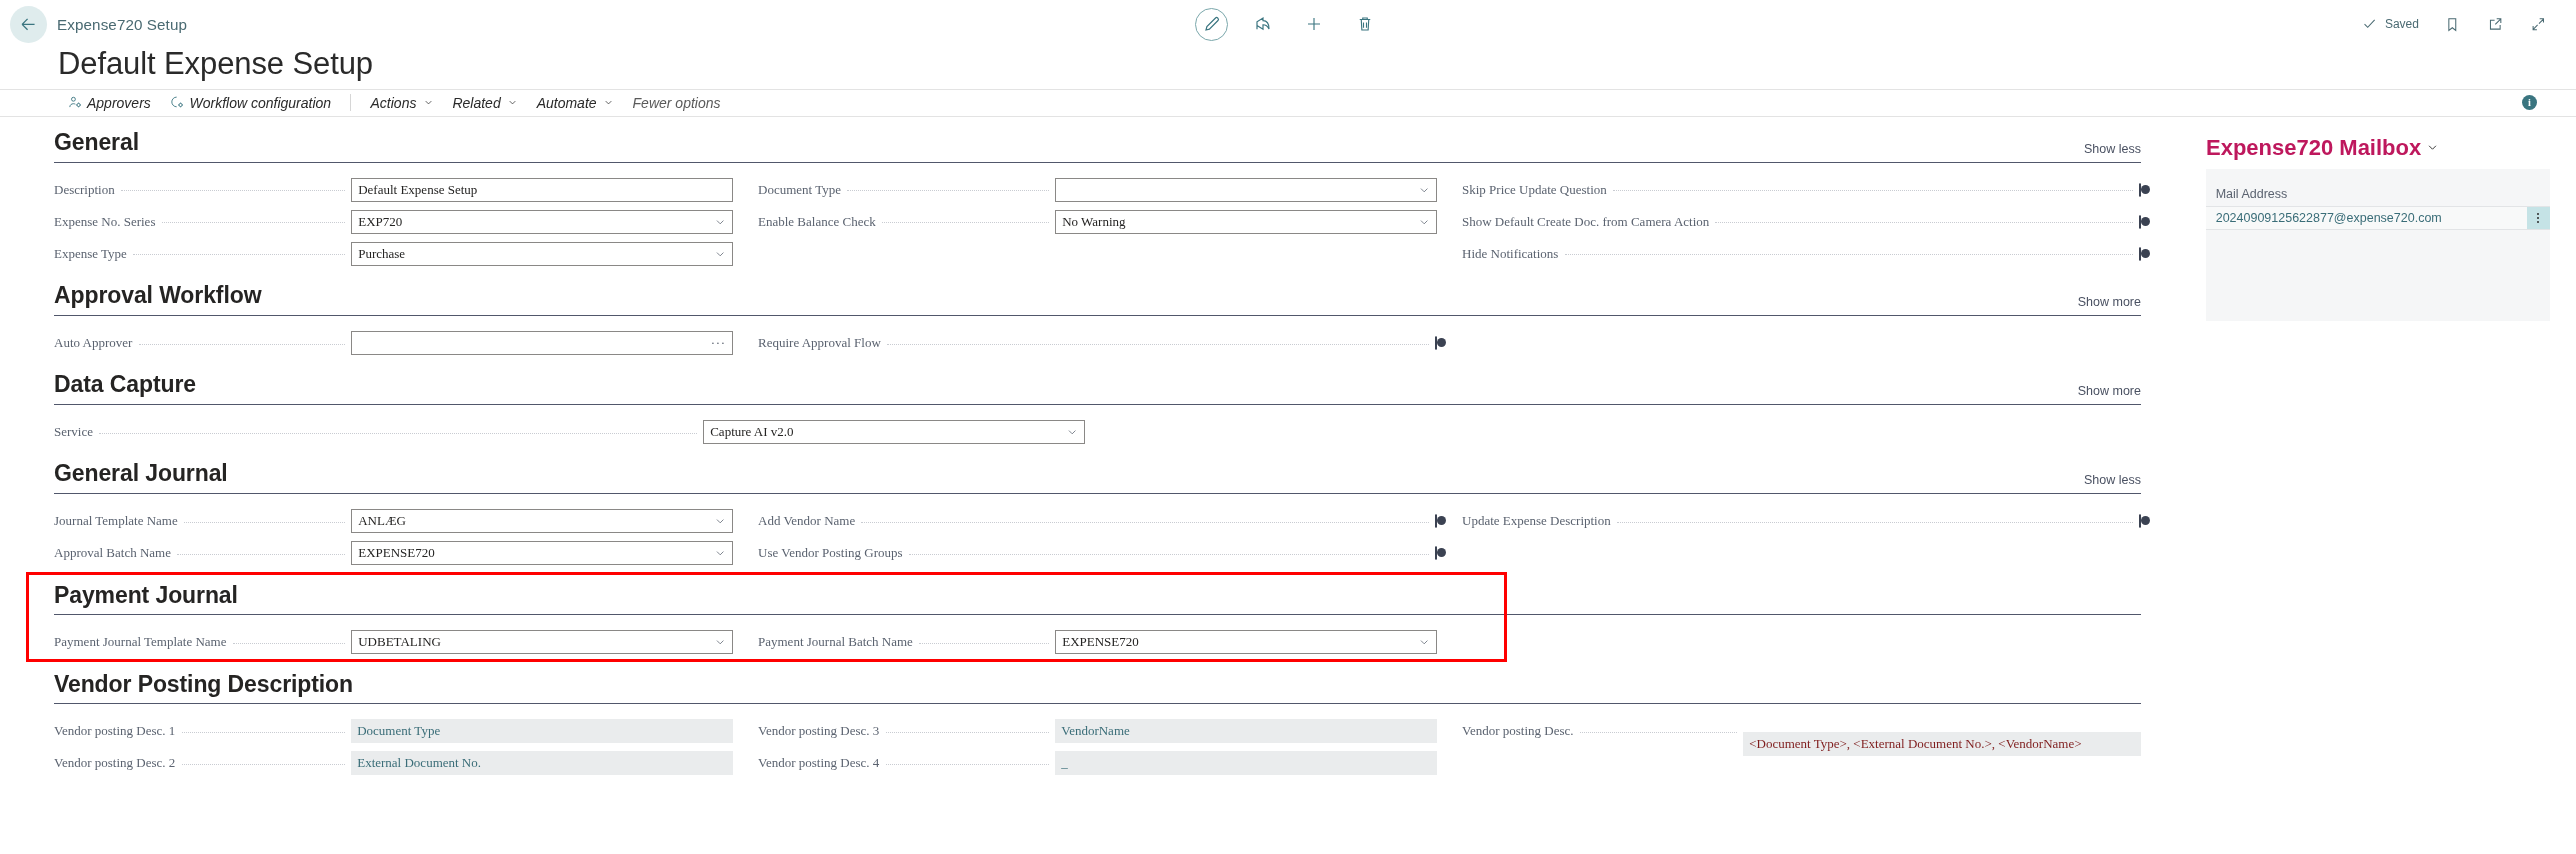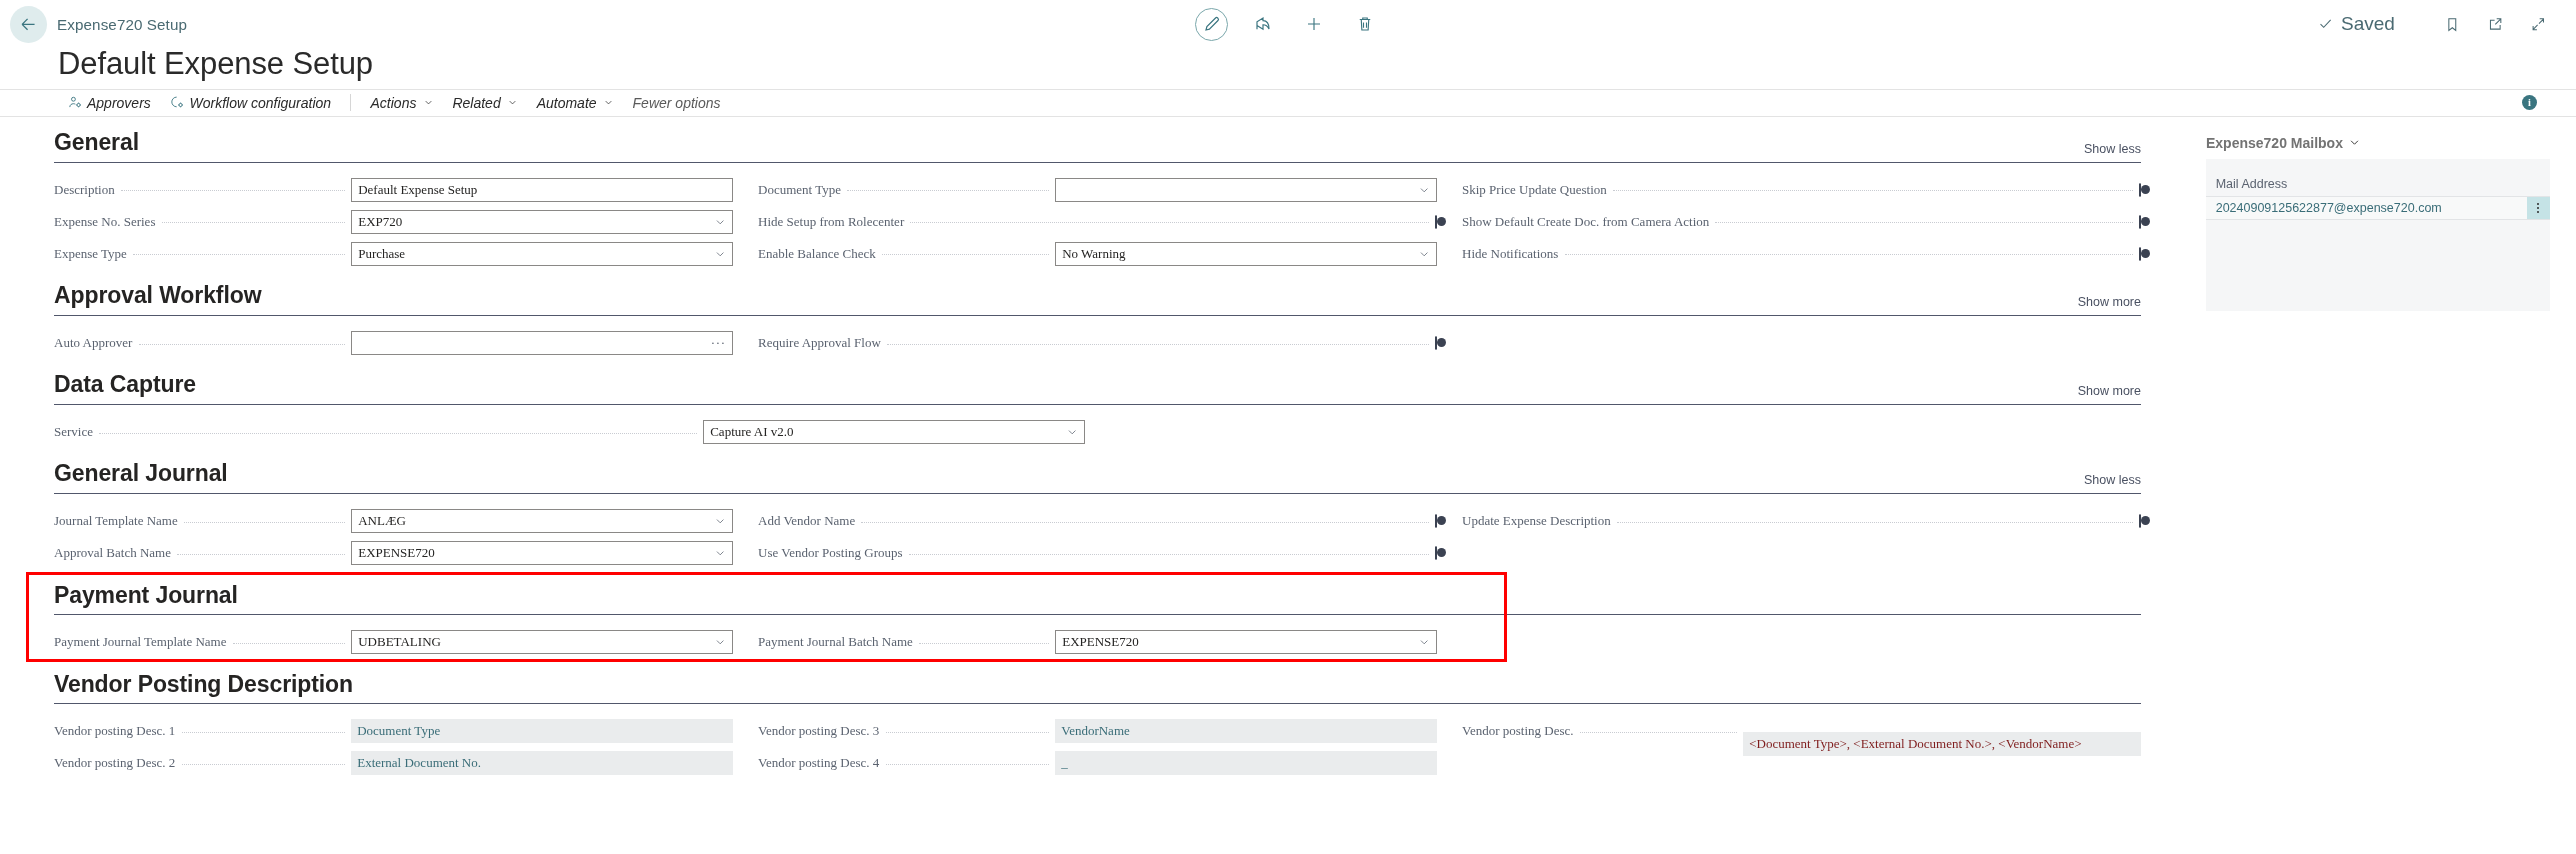--- a/index.html
+++ b/index.html
@@ -58,22 +58,22 @@
   .tool-ic svg, .tool-circle svg { width: 18px; height: 18px; }
   .right-tools {
     position: absolute;
     right: 23.5px;
     display: flex;
     align-items: center;
     gap: 15.2px;
   }
   .saved {
     display: flex; align-items: center; gap: 8px;
-    font-size: 19px; color: #4a6a72;
-    margin-right: 28px;
+    font-size: 12px; color: #4a6a72;
+    margin-right: 4px;
   }
   .saved svg { width: 15.2px; height: 15.2px; }
   .right-tools .tool-ic { width: 28px; height: 28px; }
   .right-tools .tool-ic svg { width: 16.6px; height: 16.6px; }
 
   
   .page-title {
     font-size: 31px;
     font-weight: 300;
     color: #2a2a2a;
@@ -264,23 +264,23 @@
     top: 2.8px;
     width: 1481px;
     height: 90px;
     border: 3.5px solid #ff0000;
     pointer-events: none;
     z-index: 5;
   }
 
   
   .side-title {
-    font-size: 14px;
+    font-size: 22px;
     font-weight: 600;
-    color: #737373;
+    color: #be185d;
     display: flex;
     align-items: center;
     gap: 4.2px;
     margin-bottom: 8.3px;
     cursor: pointer;
   }
   .side-title .chev { width: 11px; height: 11px; margin-left: 1.4px; }
   .side-card {
     background: #f5f6f7;
     height: 152px;
@@ -479,27 +479,20 @@
           <div class="fld">
             <span class="fld-label">Document Type</span>
             <span class="dots"></span>
             <span class="fld-ctrl">
               <span class="inp">
                 <span class="val"></span>
                 <svg class="dd" viewBox="0 0 16 16" fill="none" stroke="#5b6370" stroke-width="1.2">
                     <path d="M3 5.5L8 10.5L13 5.5"></path>
                   </svg>
               </span>
-            </span>
-          </div>
-          <div class="fld">
-            <span class="fld-label">Hide Setup from Rolecenter</span>
-            <span class="dots"></span>
-            <span class="fld-ctrl">
-              <span class="tgl"></span>
             </span>
           </div>
           <div class="fld">
             <span class="fld-label">Enable Balance Check</span>
             <span class="dots"></span>
             <span class="fld-ctrl">
               <span class="inp">
                 <span class="val">No Warning</span>
                 <svg class="dd" viewBox="0 0 16 16" fill="none" stroke="#5b6370" stroke-width="1.2">
                     <path d="M3 5.5L8 10.5L13 5.5"></path>

